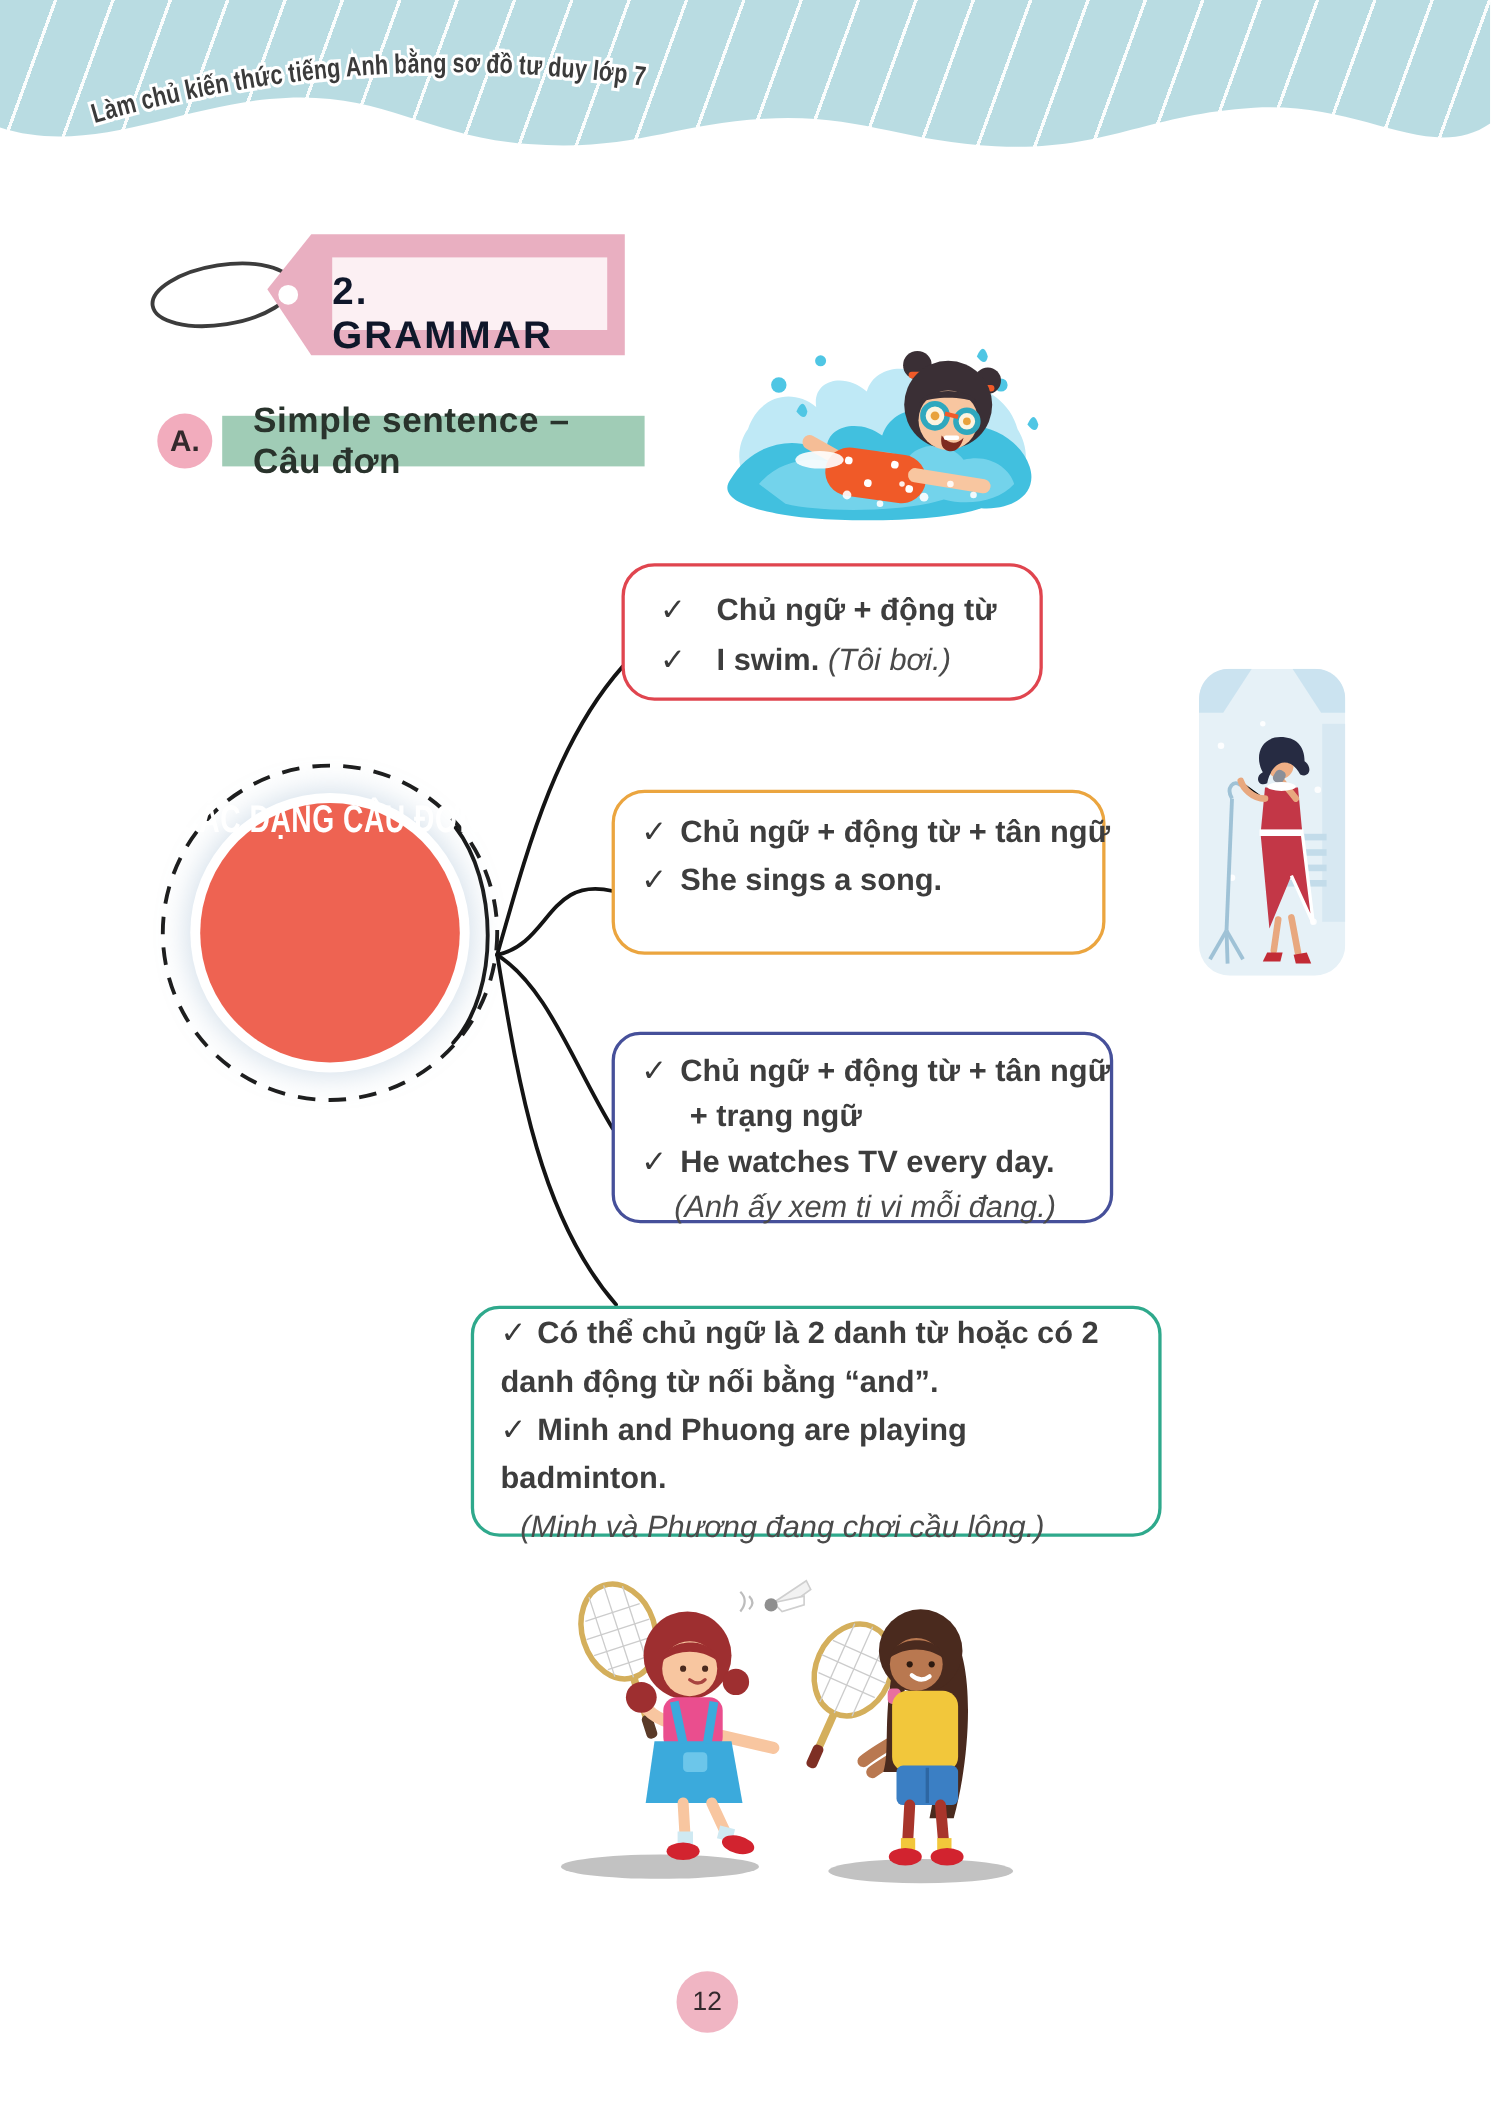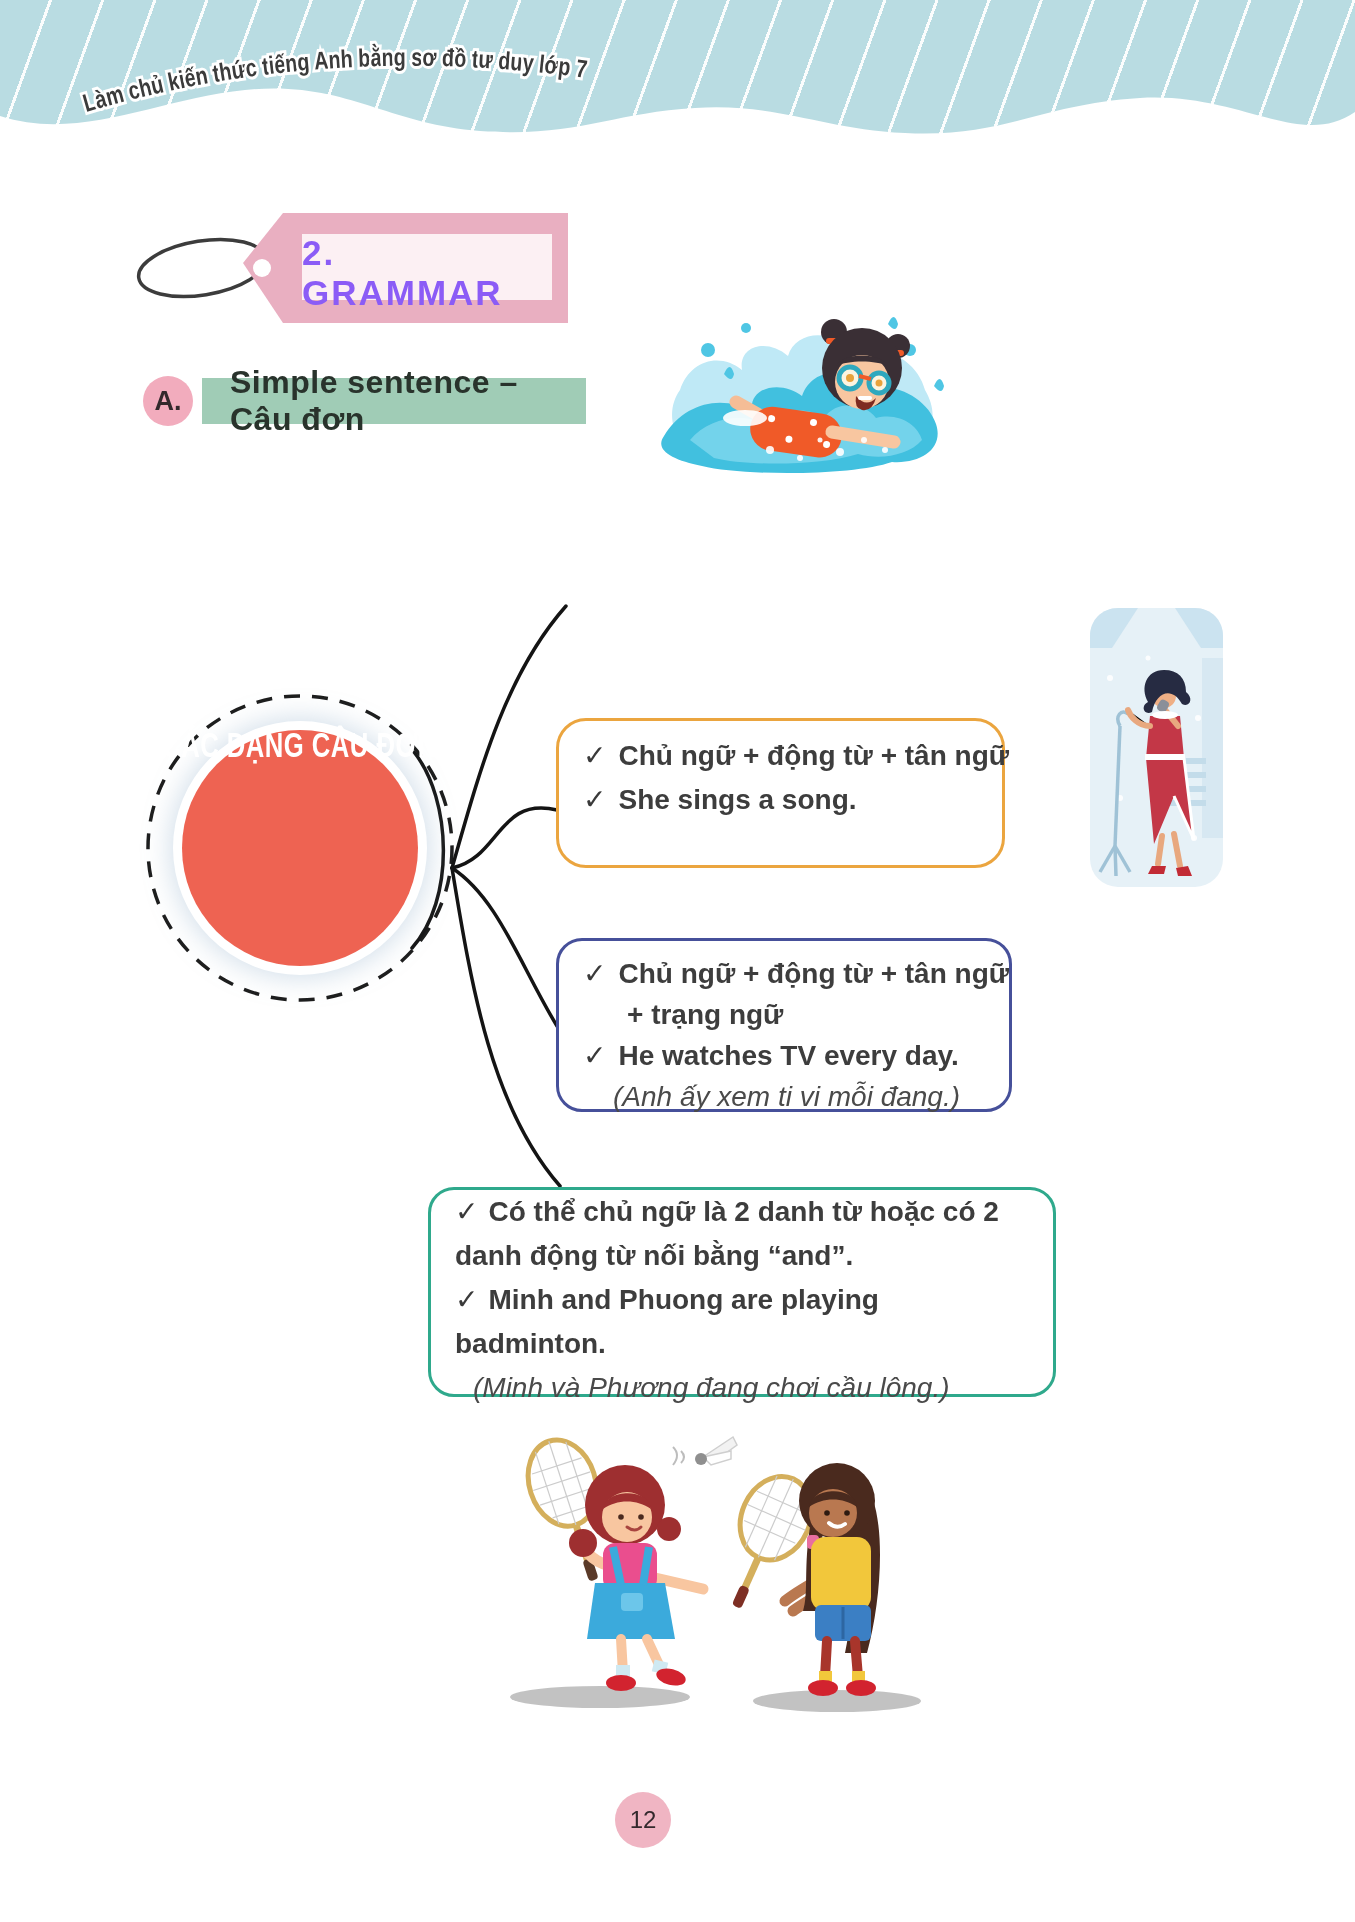--- a/index.html
+++ b/index.html
@@ -14,23 +14,23 @@
     clip-path:path("M0 0 H1355 V112 C1300 150 1240 92 1140 98 C1040 104 1005 138 905 133 C820 129 780 103 695 108 C610 113 575 138 480 131 C385 124 345 80 245 90 C160 98 80 142 0 116 Z");
   }
   .header-title-svg{position:absolute;left:0;top:0;pointer-events:none;}
   .header-title-svg text{
     font-family:"Liberation Sans","DejaVu Sans",sans-serif;font-weight:bold;font-size:25px;
     fill:#3b3b3b;stroke:#ffffff;stroke-width:6px;paint-order:stroke;
   }
   
   .tag-svg{position:absolute;left:110px;top:190px;pointer-events:none;}
   .tag-label{
-    position:absolute;left:302px;top:240px;width:224px;height:66px;
+    position:absolute;left:302px;top:252px;width:224px;height:66px;
     display:flex;align-items:center;justify-content:center;
-    font-size:35px;font-weight:bold;letter-spacing:2px;color:#8b5cf6;
+    font-size:35px;font-weight:bold;letter-spacing:2px;color:#0f172a;
   }
   
   .section-letter{
     position:absolute;left:143px;top:376px;width:50px;height:50px;border-radius:50%;
     background:#f2acbd;display:flex;align-items:center;justify-content:center;
     font-size:27px;font-weight:bold;color:#33292c;
   }
   .section-strip{
     position:absolute;left:202px;top:378px;width:384px;height:46px;background:#a0ccb6;
     display:flex;align-items:center;padding-left:28px;box-sizing:border-box;
@@ -159,20 +159,24 @@
     <path d="M 452 868 C 480 770 505 675 566 606" fill="none" stroke="#141414" stroke-width="3.5" stroke-linecap="round"></path>
     <path d="M 452 868 C 500 858 498 796 557 810" fill="none" stroke="#141414" stroke-width="3.5" stroke-linecap="round"></path>
     <path d="M 452 868 C 498 898 520 965 557 1026" fill="none" stroke="#141414" stroke-width="3.5" stroke-linecap="round"></path>
     <path d="M 452 868 C 472 990 492 1108 560 1186" fill="none" stroke="#141414" stroke-width="3.5" stroke-linecap="round"></path>
   </svg>
 
   <div class="center-node">
     <span>CÁC DẠNG CÂU ĐƠN</span>
   </div>
 
+  <div class="mm-box" id="box-sv" style="border-color: rgb(224, 69, 79);">
+    <div class="ln"><span class="chk">✓</span><span>Chủ ngữ + động từ</span></div>
+    <div class="ln"><span class="chk">✓</span><span>I swim.</span> <span class="tr">(Tôi bơi.)</span></div>
+  </div>
 
   <div class="mm-box" id="box-svo" style="border-color: rgb(235, 165, 63);">
     <div class="ln"><span class="chk">✓</span><span>Chủ ngữ + động từ + tân ngữ</span></div>
     <div class="ln"><span class="chk">✓</span><span>She sings a song.</span></div>
   </div>
 
   <div class="mm-box" id="box-svoa" style="border-color: rgb(70, 80, 154);">
     <div class="ln"><span class="chk">✓</span><span>Chủ ngữ + động từ + tân ngữ</span></div>
     <div class="ln">
         <span class="cont">+ trạng ngữ</span>

